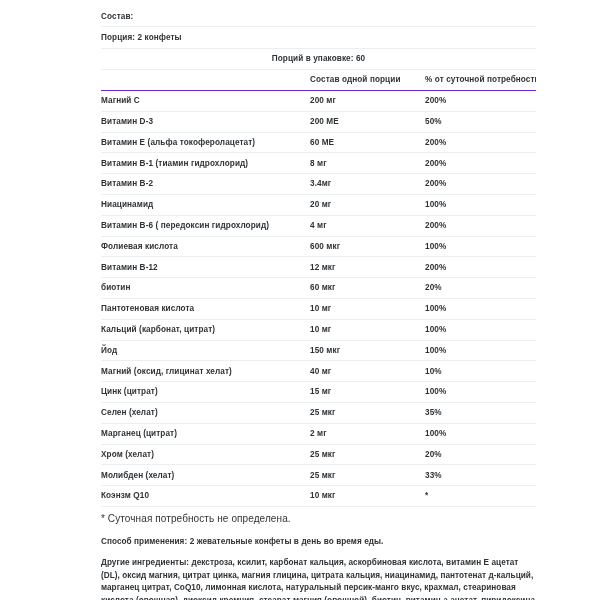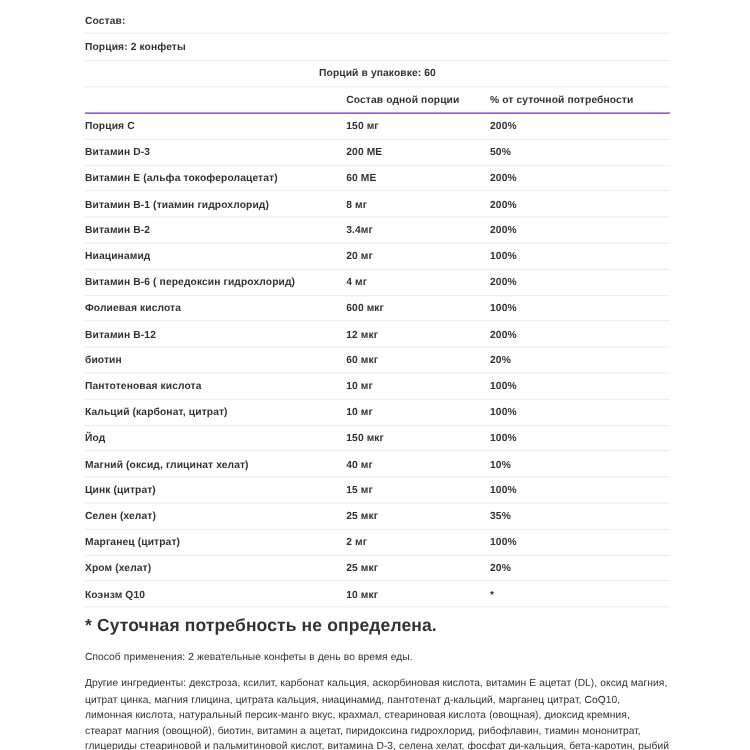--- a/index.html
+++ b/index.html
@@ -12,21 +12,21 @@
     height: 600px;
     background: #ffffff;
     font-family: "Liberation Sans", sans-serif;
     color: #2f3336;
     overflow: hidden;
   }
   .page {
     width: 600px;
     height: 600px;
     box-sizing: border-box;
-    padding: 6px 64px 0 68px;
+    padding: 6px 64px 0 101px;
     position: relative;
   }
 
   
   .intro {
     width: 100%;
     border-collapse: collapse;
     table-layout: fixed;
   }
   .intro td {
@@ -67,36 +67,36 @@
     vertical-align: middle;
     white-space: nowrap;
     overflow: hidden;
   }
   .facts thead th {
     border-bottom: 1px solid #6d28d9;
   }
   .facts thead th.blank { }
 
   .footnote {
-    font-size: 14px;
-    font-weight: bold;
+    font-size: 10px;
+    font-weight: normal;
     color: #2f3336;
     letter-spacing: 0.1px;
     padding: 6px 0 0 0;
     line-height: 1.2;
   }
 
   
   .prose {
     margin: 0;
     padding: 0;
   }
   .prose p {
     font-size: 8.2px;
-    font-weight: normal;
+    font-weight: bold;
     color: #2f3336;
     letter-spacing: 0.05px;
     line-height: 1.52;
     margin: 0 0 9px 0;
     text-align: left;
     word-spacing: 0.1px;
   }
   .prose p.first {
     margin-top: 11px;
   }
@@ -131,22 +131,22 @@
     </colgroup>
     <thead>
       <tr>
         <th class="blank"></th>
         <th>Состав одной порции</th>
         <th>% от суточной потребности</th>
       </tr>
     </thead>
     <tbody id="facts-body">
         <tr>
-          <td>Порция C</td>
-          <td>150 мг</td>
+          <td>Магний C</td>
+          <td>200 мг</td>
           <td>200%</td>
         </tr>
         <tr>
           <td>Витамин D-3</td>
           <td>200 МЕ</td>
           <td>50%</td>
         </tr>
         <tr>
           <td>Витамин Е (альфа токоферолацетат)</td>
           <td>60 МЕ</td>
@@ -221,20 +221,25 @@
           <td>Марганец (цитрат)</td>
           <td>2 мг</td>
           <td>100%</td>
         </tr>
         <tr>
           <td>Хром (хелат)</td>
           <td>25 мкг</td>
           <td>20%</td>
         </tr>
         <tr>
+          <td>Молибден (хелат)</td>
+          <td>25 мкг</td>
+          <td>33%</td>
+        </tr>
+        <tr>
           <td>Коэнзм Q10</td>
           <td>10 мкг</td>
           <td>*</td>
         </tr>
       </tbody>
   </table>
 
   <div class="footnote">* Суточная потребность не определена.</div>
 
   <div class="prose">

